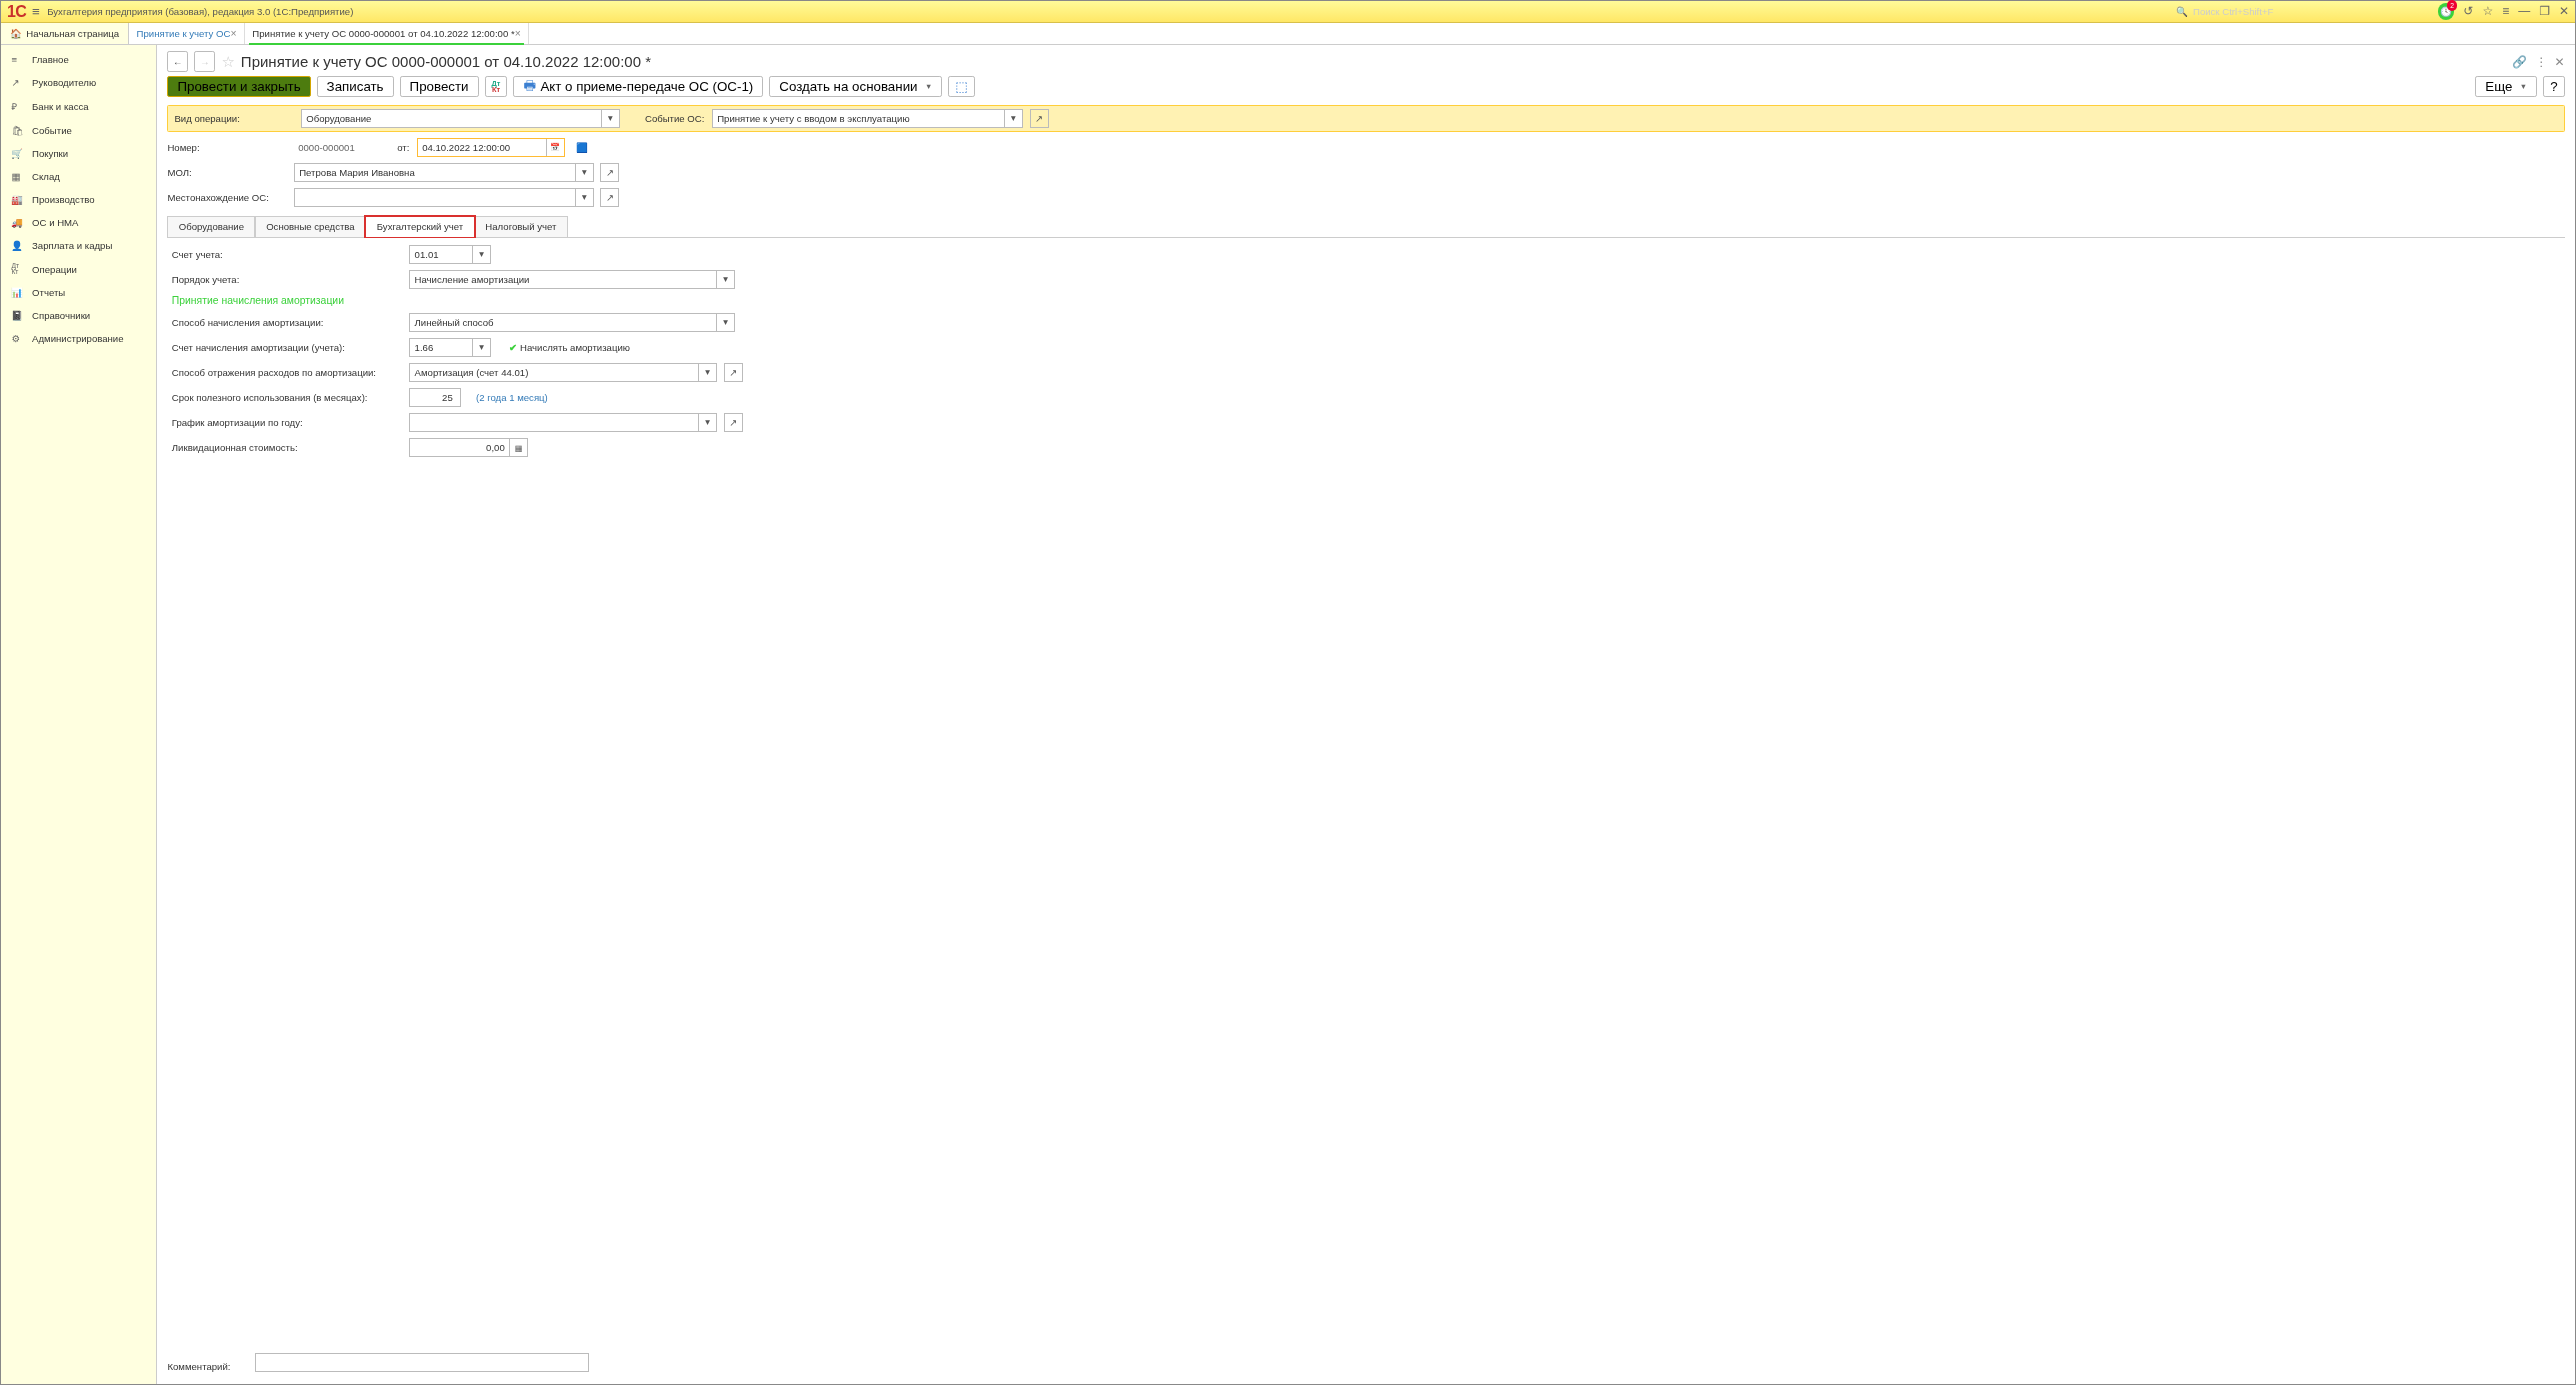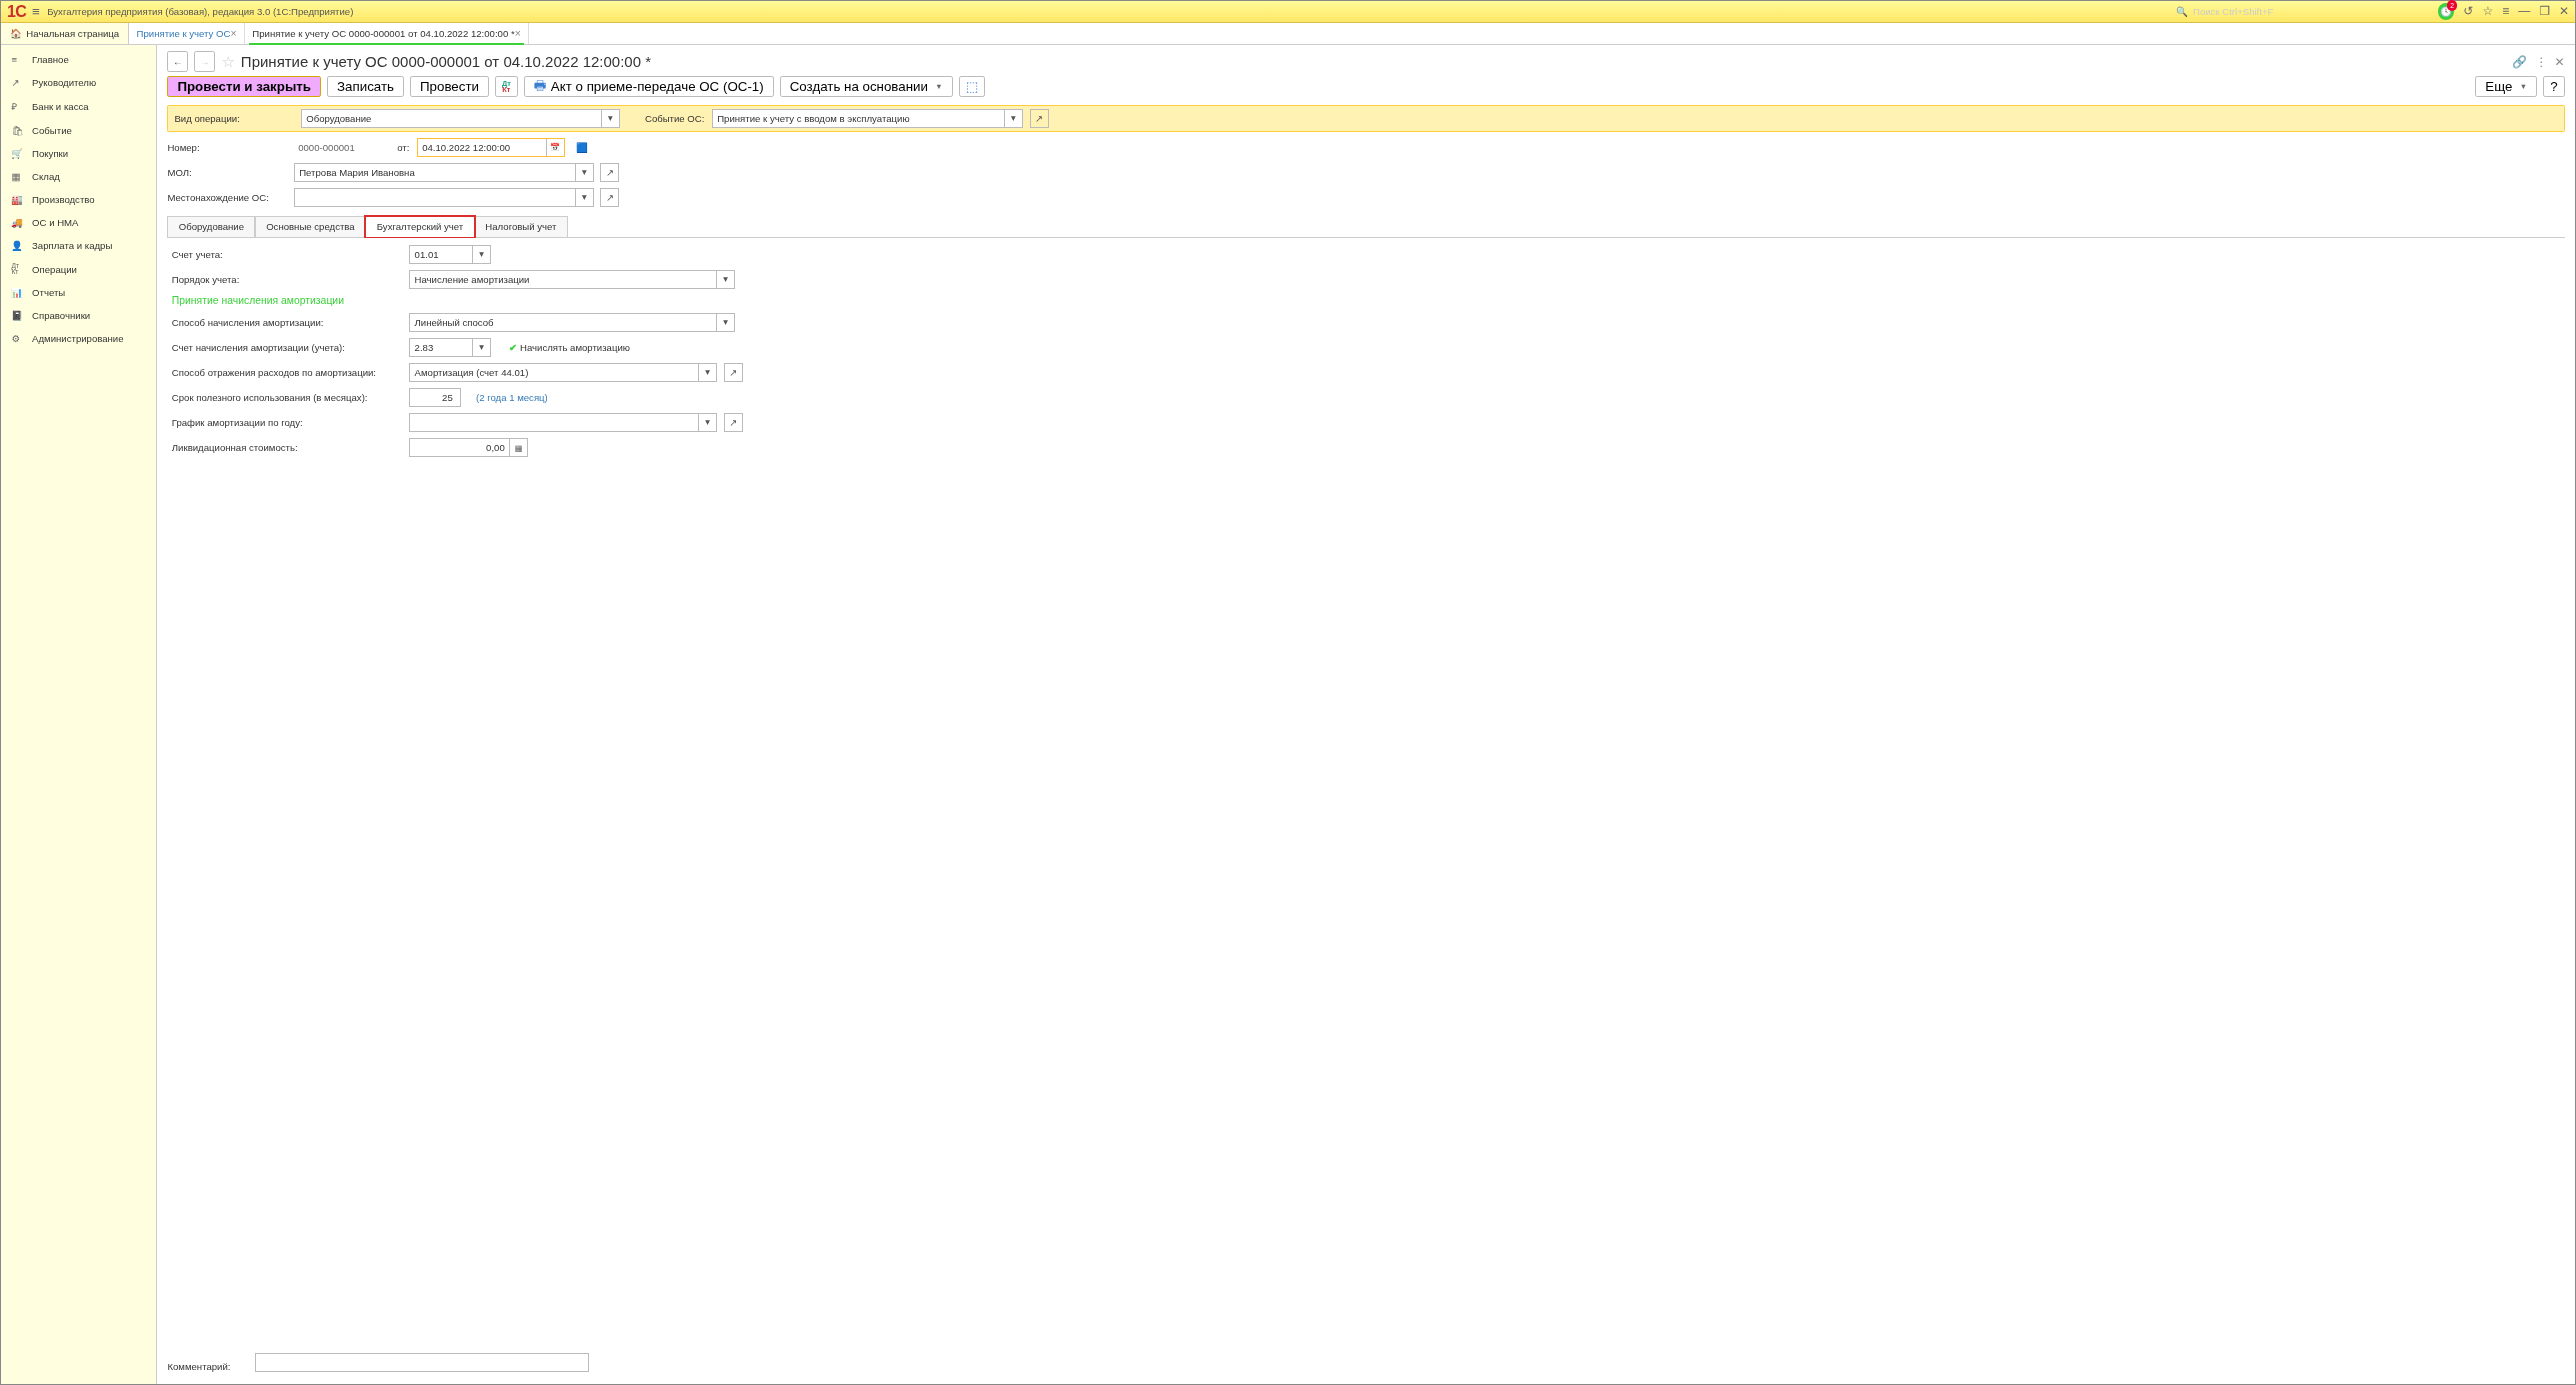--- a/index.html
+++ b/index.html
@@ -41,21 +41,21 @@
     .headerrow { display:flex; align-items:center; gap:6px; margin-bottom:4.4px; }
     .navarrow { width:21px; height:21px; border:0.7px solid #bbb; border-radius:2.2px; background:#fff; display:flex; align-items:center; justify-content:center; color:#555; cursor:pointer;}
     .navarrow.disabled { color:#ccc; }
     .star { color:#ccc; font-size:15px; }
     .headerrow h2 { font-size: 15px; font-weight:normal; }
     .headerrow .rtools { margin-left:auto; display:flex; gap:7.4px; color:#888;}
     .headerrow .rtools span { cursor:pointer; font-size:12px;}
 
     .toolbar { display:flex; gap:6px; align-items:center; margin-bottom:7.4px; }
     .btn { height:21px; border:0.7px solid #bbb; border-radius:2.2px; background:#fff; padding:0 9px; display:inline-flex; align-items:center; gap:4.4px; cursor:pointer; }
-    .btn.primary { background:#f0abfc; border-color:#d4a600; font-weight:bold; }
+    .btn.primary { background:#4d7c0f; border-color:#d4a600; font-weight:normal; }
     .btn.icon { padding:0 6px; }
     .toolbar .spacer { flex:1; }
     .caret { font-size:7.4px; color:#666; margin-left:3px;}
     .dtkt { font-size:7.4px;}
     .dtkt .dt{ color:#2a8; font-weight:bold; display:block; line-height:6px;}
     .dtkt .kt{ color:#c33; font-weight:bold; display:block; line-height:6px;}
 
     
     .form { }
     .formrow { display:flex; align-items:center; gap:7.4px; margin-bottom:6px; }
@@ -314,21 +314,21 @@
         <div class="formrow">
           <span class="lbl">Способ начисления амортизации:</span>
           <div class="inputlike w-m">
             <span class="val">Линейный способ</span>
             <span class="dbtn">▼</span>
           </div>
         </div>
         <div class="formrow">
           <span class="lbl">Счет начисления амортизации (учета):</span>
           <div class="inputlike w-s">
-            <span class="val">2.83</span>
+            <span class="val">1.66</span>
             <span class="dbtn">▼</span>
           </div>
           <span style="margin-left:10.4px"><span class="check">✔</span><span>Начислять амортизацию</span></span>
         </div>
         <div class="formrow">
           <span class="lbl">Способ отражения расходов по амортизации:</span>
           <div class="inputlike" style="width:308px">
             <span class="val">Амортизация (счет 44.01)</span>
             <span class="dbtn">▼</span>
           </div>

